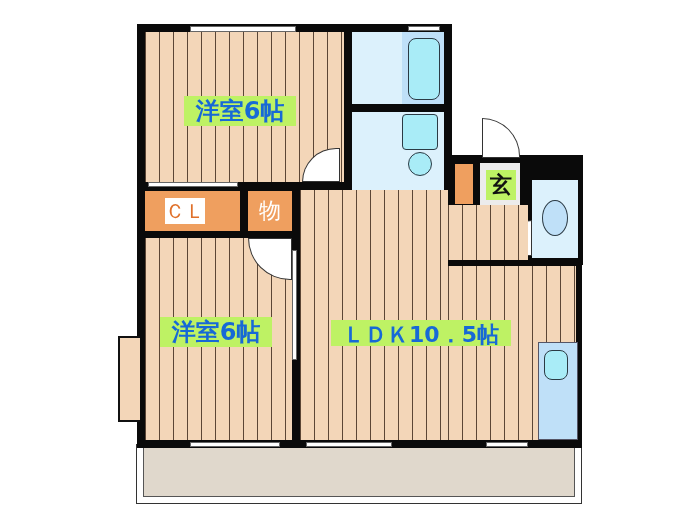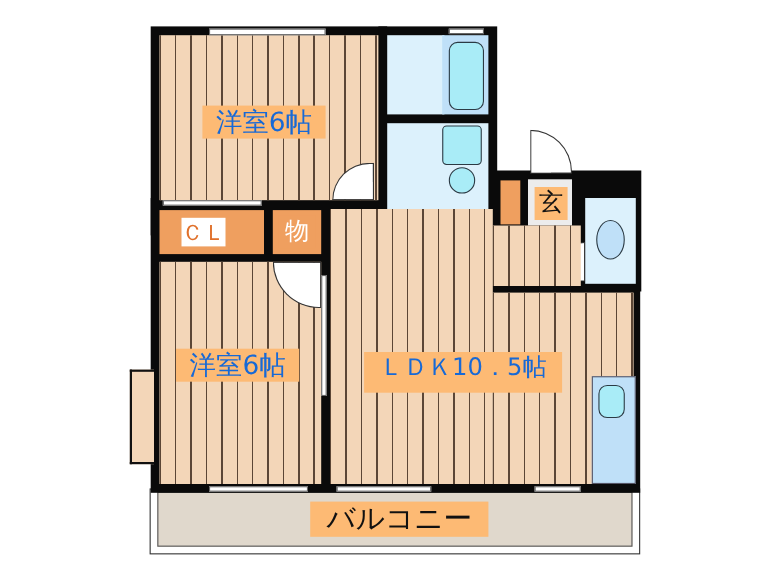--- a/index.html
+++ b/index.html
@@ -4,34 +4,33 @@
 <style>
   html,body{margin:0;padding:0;background:#fff;}
   body{width:700px;height:525px;position:relative;overflow:hidden;font-family:"DejaVu Sans",sans-serif;}
   .abs{position:absolute;box-sizing:border-box;}
   .wood{background-color:#f3d6b8;background-image:repeating-linear-gradient(90deg,#5b4636 0,#5b4636 1.3px,transparent 1.3px,transparent 14px);}
   .wall{background:#0a0a0a;}
   .wet{background:#dcf1fc;}
   .wet2{background:#bfe0f8;}
   .fixture{background:#a9ecf7;border:1.5px solid #2b3a44;border-radius:8px;}
   .closet{background:#ef9f5f;}
-  .label{background:#fdba74;color:#1769d6;font-family:"DejaVu Sans",sans-serif;white-space:nowrap;text-align:center;}
+  .label{background:#bef264;color:#1769d6;font-family:"DejaVu Sans",sans-serif;white-space:nowrap;text-align:center;font-weight:bold;}
   .olabel{background:#fff;color:#e0702a;white-space:nowrap;text-align:center;}
   .win{background:#fff;border:1px solid #666;}
   .door{background:#fff;border:1.5px solid #333;}
 </style>
 </head>
 <body>
 
 <div class="abs" style="left:0;top:0;width:700px;height:525px;">
 
   <div class="abs" style="left:136px;top:444px;width:446px;height:60px;background:#fff;border:1px solid #333;">
     <div class="abs" style="left:6px;top:2px;width:432px;height:50px;background:#e0d8cc;border:1px solid #555;"></div>
   </div>
-  <div class="abs label" style="left:282px;top:456px;width:162px;height:32px;font-size:26px;line-height:32px;color:#111;">バルコニー</div>
 
   <div class="abs wall" style="left:137px;top:24px;width:215px;height:190px;"></div>
   <div class="abs wall" style="left:344px;top:24px;width:108px;height:180px;"></div>
   <div class="abs wall" style="left:137px;top:180px;width:445px;height:268px;"></div>
   <div class="abs wall" style="left:448px;top:155px;width:135px;height:110px;"></div>
 
   <div class="abs wood" style="left:145px;top:32px;width:199px;height:150px;"></div>
   <div class="abs win" style="left:190px;top:26px;width:106px;height:6px;"></div>
   <div class="abs label" style="left:184px;top:96px;width:112px;height:30px;font-size:24px;line-height:30px;">洋室6帖</div>
   <div class="abs door" style="left:302px;top:148px;width:38px;height:34px;border-radius:38px 0 0 0;"></div>
@@ -65,21 +64,21 @@
   <div class="abs label" style="left:486px;top:170px;width:30px;height:30px;font-size:22px;line-height:30px;color:#111;">玄</div>
   <div class="abs door" style="left:482px;top:118px;width:38px;height:40px;border-radius:0 38px 0 0;"></div>
 
   <div class="abs wet" style="left:532px;top:180px;width:46px;height:78px;"></div>
   <div class="abs" style="left:542px;top:200px;width:26px;height:36px;background:#bfe0f8;border:1.5px solid #2b3a44;border-radius:50%;"></div>
   <div class="abs door" style="left:496px;top:220px;width:36px;height:36px;border-radius:36px 0 0 0;"></div>
 
   <div class="abs wood" style="left:300px;top:190px;width:148px;height:250px;"></div>
   <div class="abs wood" style="left:448px;top:266px;width:128px;height:174px;"></div>
   <div class="abs wood" style="left:448px;top:205px;width:80px;height:55px;"></div>
-  <div class="abs label" style="left:331px;top:320px;width:180px;height:37px;font-size:22px;line-height:30px;">ＬＤＫ10．5帖</div>
+  <div class="abs label" style="left:331px;top:320px;width:180px;height:26px;font-size:22px;line-height:30px;">ＬＤＫ10．5帖</div>
 
   <div class="abs wet2" style="left:538px;top:342px;width:40px;height:98px;border:1px solid #556;"></div>
   <div class="abs fixture" style="left:544px;top:350px;width:24px;height:30px;"></div>
 
   <div class="abs win" style="left:190px;top:442px;width:90px;height:5px;"></div>
   <div class="abs win" style="left:306px;top:442px;width:86px;height:5px;"></div>
   <div class="abs win" style="left:486px;top:442px;width:42px;height:5px;"></div>
 </div>
 
 </body></html>

